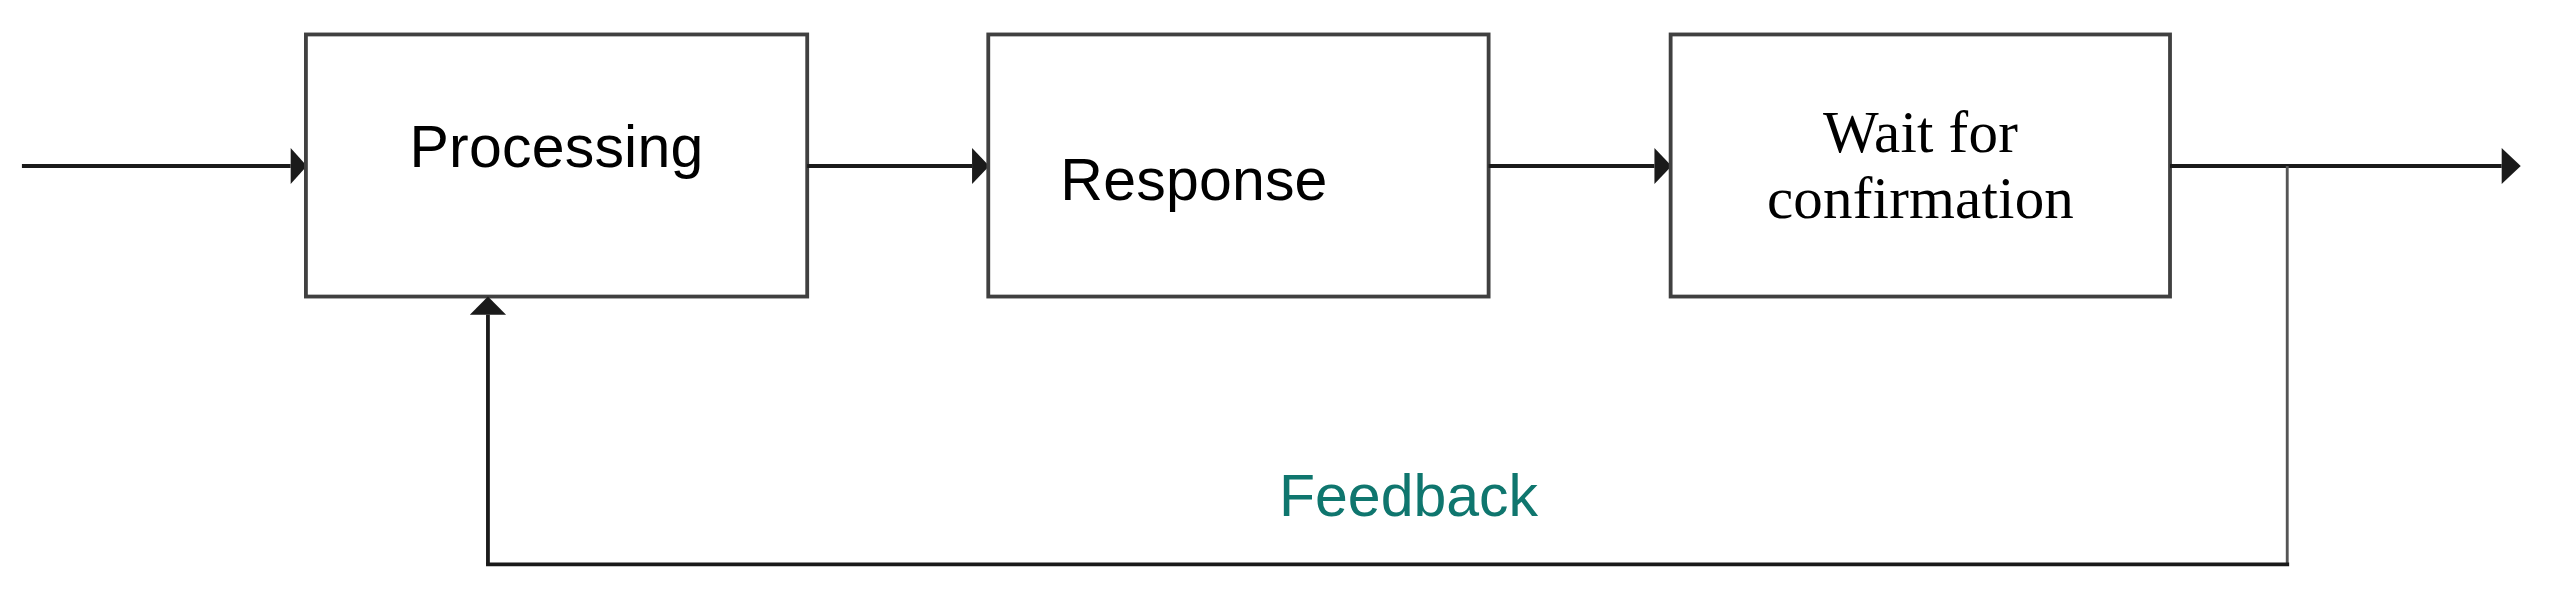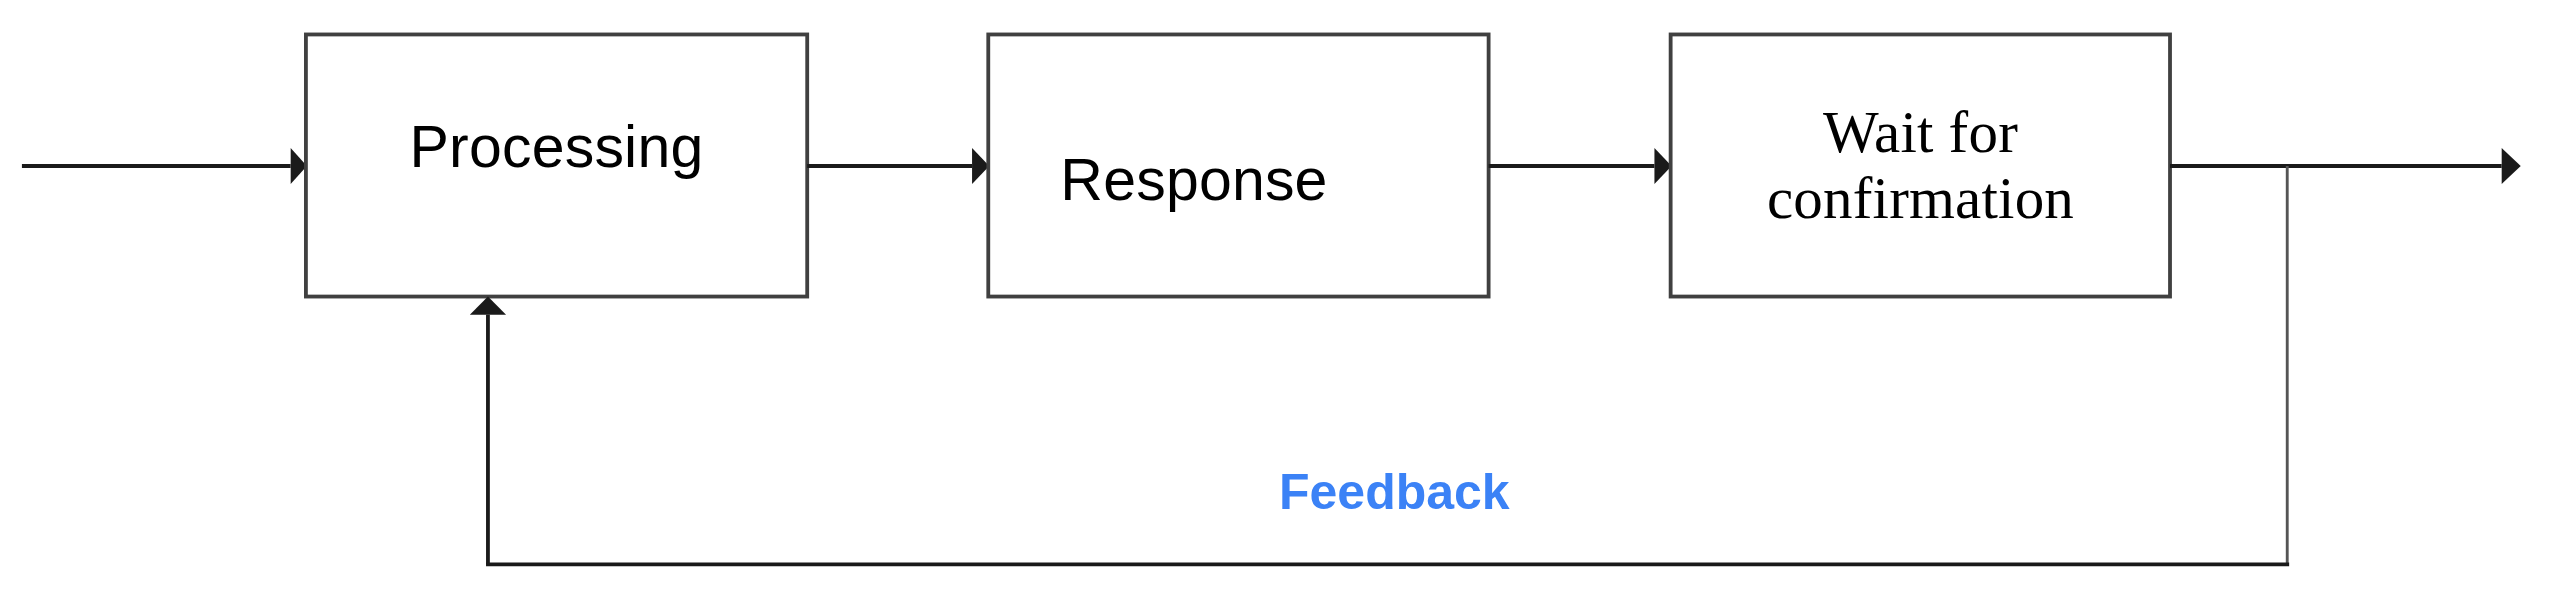--- a/index.html
+++ b/index.html
@@ -51,24 +51,24 @@
     color: #000000;
     font-size: 59px;
     line-height: 1.12;
     letter-spacing: 0.2px;
     font-weight: 400;
     white-space: pre-line;
     pointer-events: none;
   }
   .edge-label {
     position: absolute;
-    color: #3b82f6;
-    font-size: 50px;
+    color: #0f766e;
+    font-size: 59px;
     line-height: 1;
-    font-weight: 700;
+    font-weight: 400;
     white-space: nowrap;
   }
 </style>
 </head>
 <body>
 
 <div id="canvas">
 
   <svg id="flow-svg" viewBox="0 0 2703 624">
 

